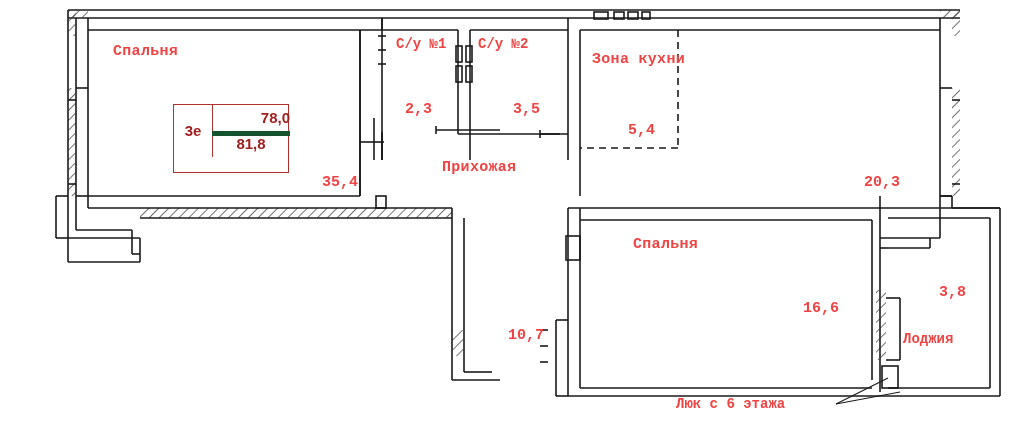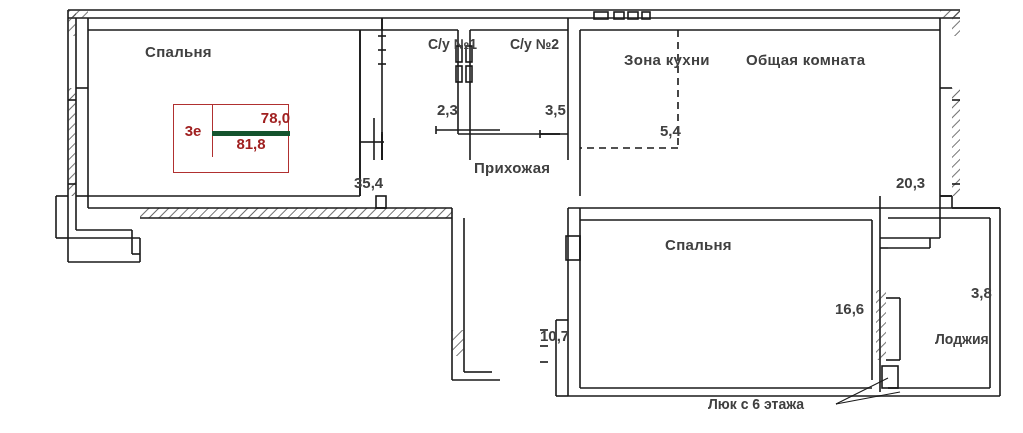--- a/index.html
+++ b/index.html
@@ -16,23 +16,22 @@
     overflow: hidden;
   }
   #plan svg {
     position: absolute;
     left: 0;
     top: 0;
   }
   .lbl {
     position: absolute;
     white-space: nowrap;
-    font-family: Liberation Sans, sans-serif;
-    color: #404040;
-    margin-left: 32px;
+    font-family: Liberation Mono, monospace;
+    color: #ef4444;
   }
   .room-name {
     font-size: 15px;
     font-weight: bold;
     letter-spacing: 0.3px;
   }
   .area-num {
     font-size: 15px;
     font-weight: bold;
   }
@@ -226,21 +225,20 @@
   <div class="lbl area-num" style="left:405px; top:101px;">2,3</div>
 
   <div class="lbl small-name" style="left:478px; top:36px;">С/у №2</div>
 
   <div class="lbl area-num" style="left:513px; top:101px;">3,5</div>
 
   <div class="lbl room-name" style="left:592px; top:51px;">Зона кухни</div>
 
   <div class="lbl area-num" style="left:628px; top:122px;">5,4</div>
 
-  <div class="lbl room-name" style="left:714px; top:51px;">Общая комната</div>
 
   <div class="lbl area-num" style="left:864px; top:174px;">20,3</div>
 
   <div class="lbl room-name" style="left:442px; top:159px;">Прихожая</div>
 
   <div class="lbl area-num" style="left:508px; top:327px;">10,7</div>
 
   <div class="lbl room-name" style="left:633px; top:236px;">Спальня</div>
 
   <div class="lbl area-num" style="left:803px; top:300px;">16,6</div>

